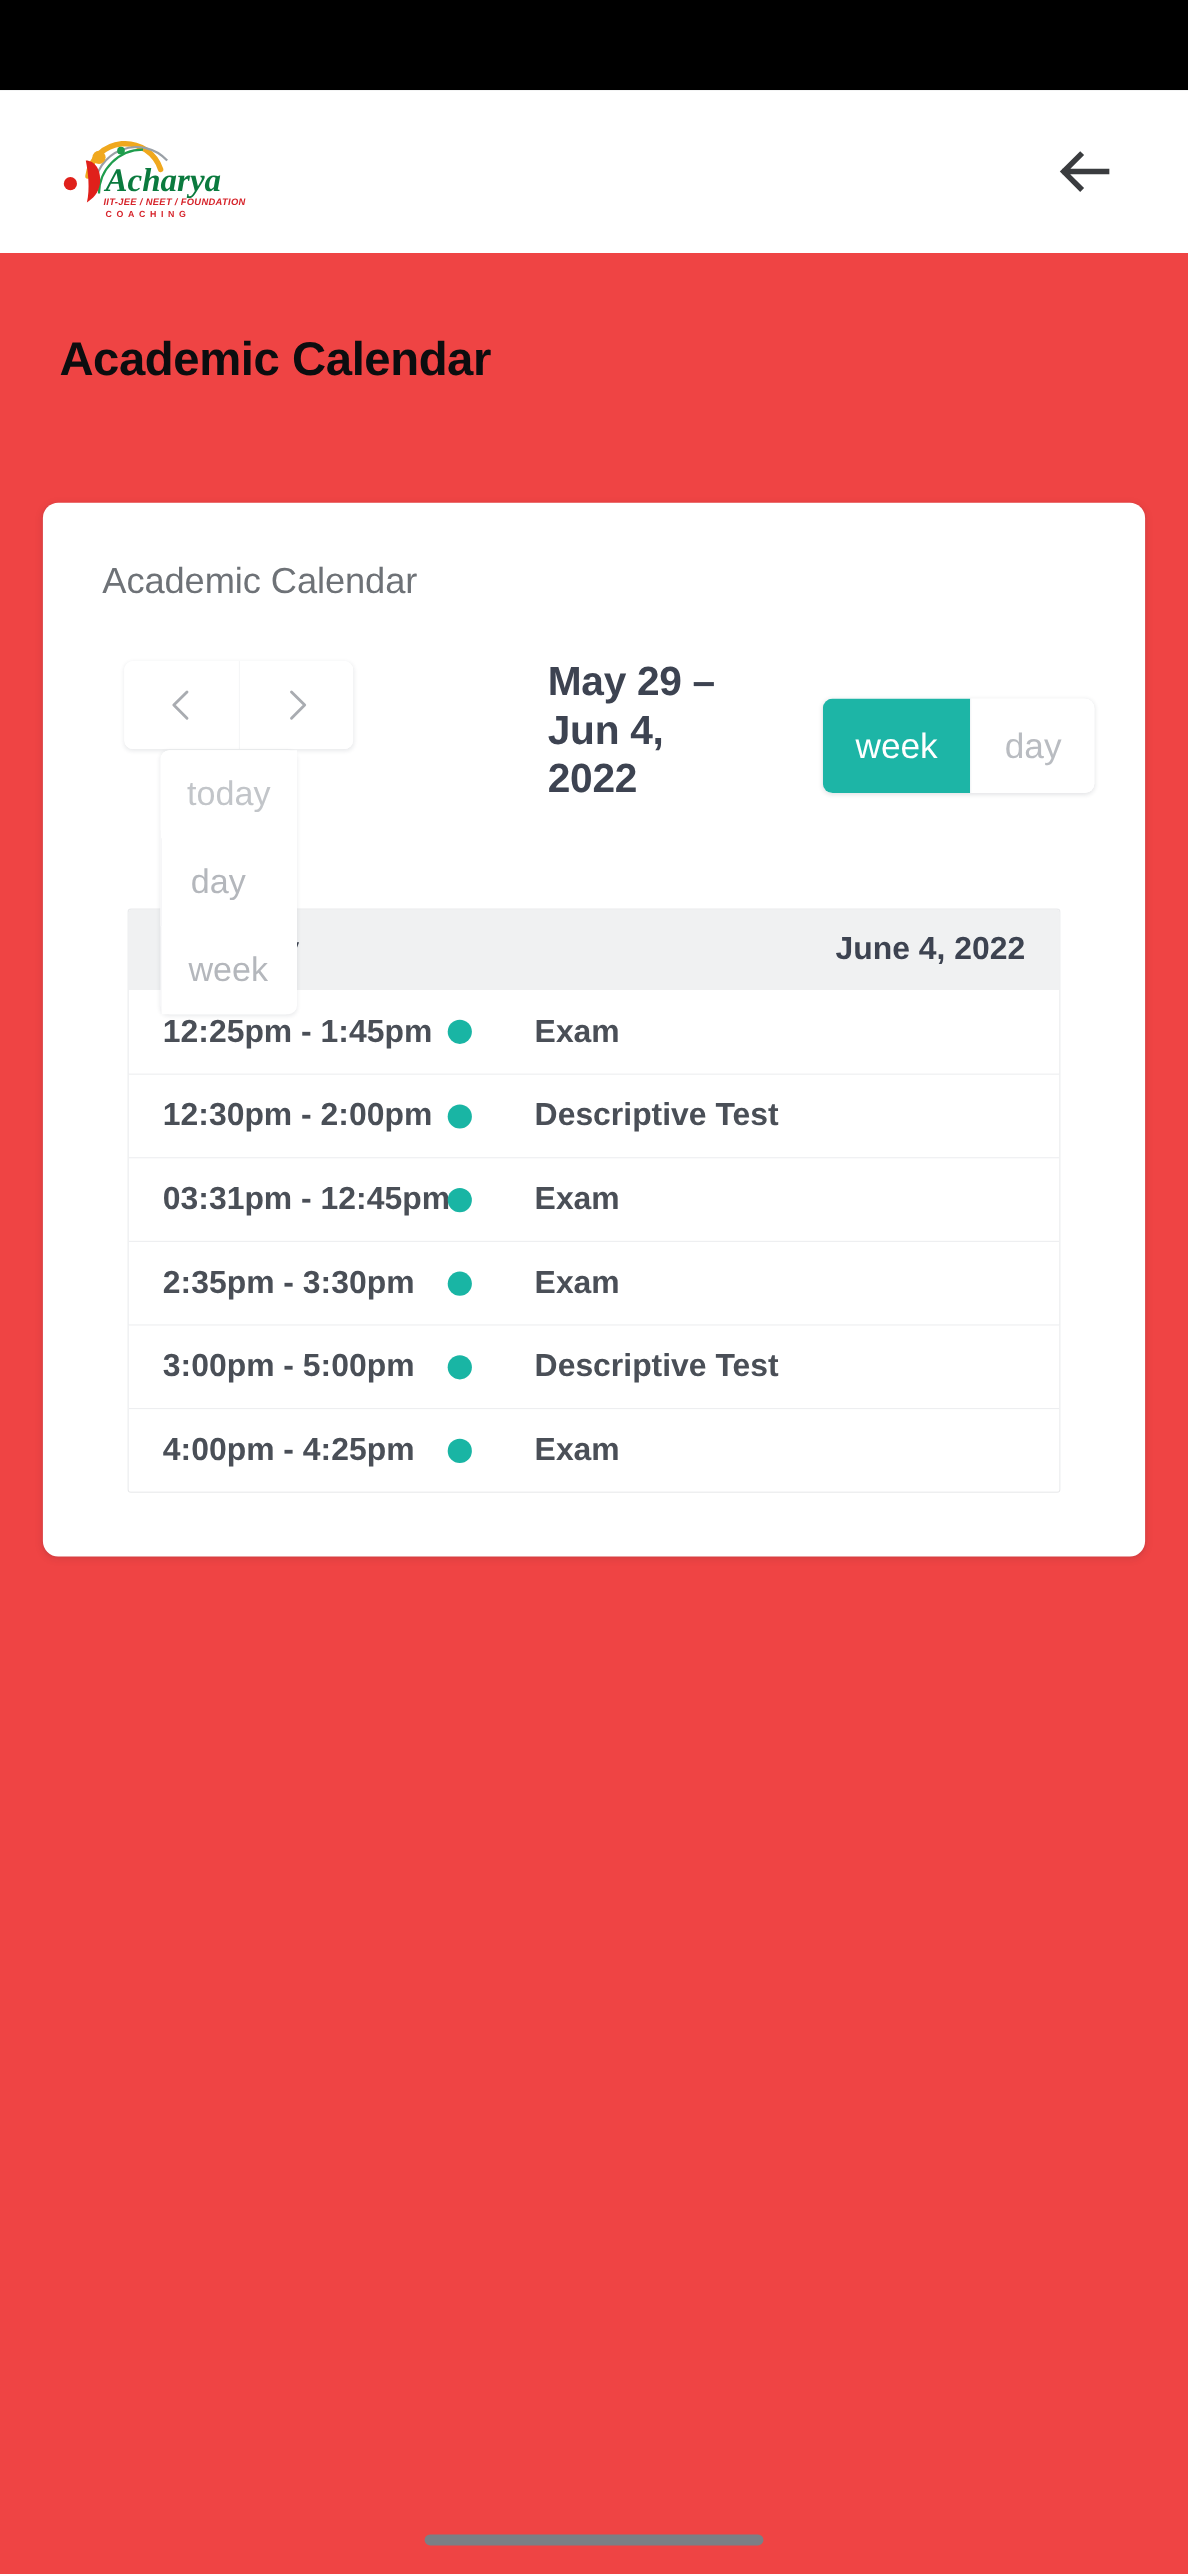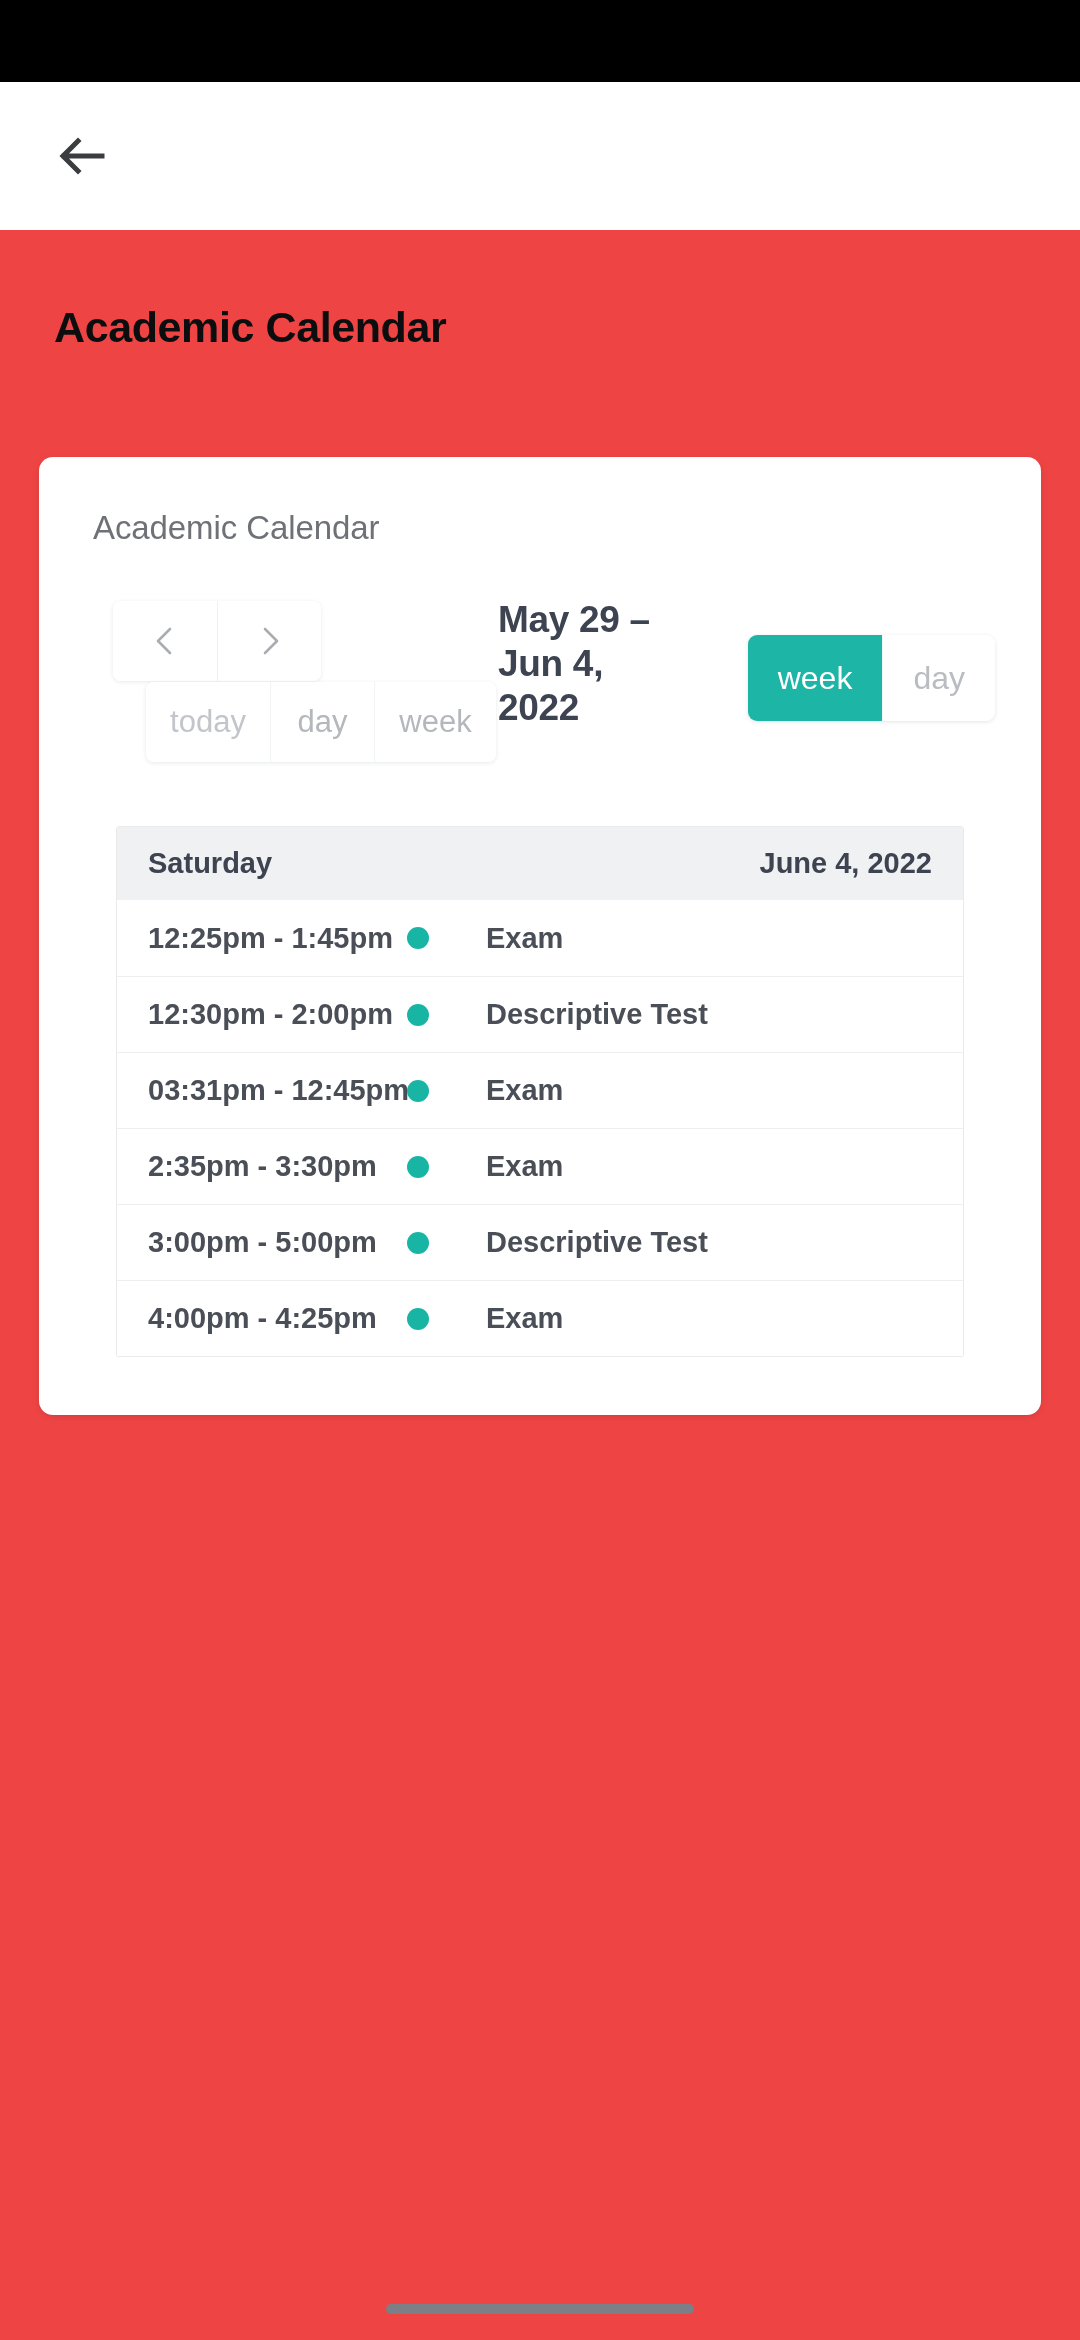--- a/index.html
+++ b/index.html
@@ -114,20 +114,21 @@
 
   
   .today-group {
     position: absolute;
     left: 107px;
     top: 92px;
     display: flex;
     background: #ffffff;
     border-radius: 8px;
     box-shadow: 0 1px 4px rgba(30,40,60,0.10);
+    flex-direction: column;
   }
   .today-btn {
     height: 80px;
     display: flex;
     align-items: center;
     justify-content: center;
     font-size: 31px;
     color: #c2c5c9;
     background: #ffffff;
     border: none;
@@ -250,20 +251,39 @@
     background: #7c7f85;
   }
 </style>
 </head>
 <body>
 
 <div class="status-bar"></div>
 
 <div class="app-bar">
 
+  <div class="logo">
+    <svg viewBox="0 0 200 92" xmlns="http://www.w3.org/2000/svg">
+
+      <path d="M46 50 A34 34 0 0 1 112 44" fill="none" stroke="#f0a81e" stroke-width="5" stroke-linecap="round"></path>
+      <path d="M52 62 A38 38 0 0 1 118 36" fill="none" stroke="#9aa0a6" stroke-width="2"></path>
+      <path d="M56 66 A40 40 0 0 1 96 26" fill="none" stroke="#1f9d4d" stroke-width="2"></path>
+
+      <path d="M44 36 C52 36 58 44 57 56 C56 66 50 71 45 74 C48 62 46 46 44 36 Z" fill="#e0201b"></path>
+
+      <circle cx="30" cy="57" r="6" fill="#e0201b"></circle>
+      <circle cx="56" cy="33" r="6" fill="#f0a81e"></circle>
+      <circle cx="76" cy="27" r="3.5" fill="#1f9d4d"></circle>
+
+      <text x="62" y="64" font-family="Liberation Serif, serif" font-size="30" font-weight="bold" font-style="italic" fill="#0b7a3e">Acharya</text>
+
+      <text x="60" y="76" font-family="Liberation Sans, sans-serif" font-size="8.5" font-weight="bold" font-style="italic" fill="#d6232a" letter-spacing="0.3">IIT-JEE / NEET / FOUNDATION</text>
+      <text x="62" y="87" font-family="Liberation Sans, sans-serif" font-size="8" font-weight="bold" fill="#d6232a" letter-spacing="4.2">COACHING</text>
+    </svg>
+  </div>
 
   <div class="back-btn">
     <span>
       <svg width="64" height="64" viewBox="0 0 64 64" xmlns="http://www.w3.org/2000/svg">
         <path d="M52 32 H14 M28 17 L13 32 L28 47" fill="none" stroke="#3a3c3f" stroke-width="5" stroke-linecap="square" stroke-linejoin="miter"></path>
       </svg>
     </span>
   </div>
 </div>
 

